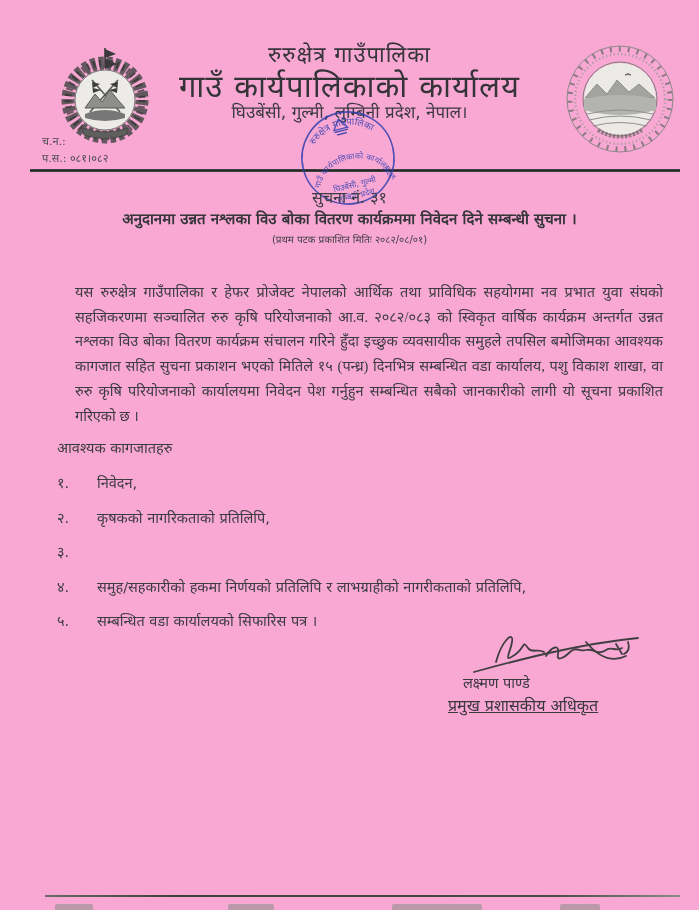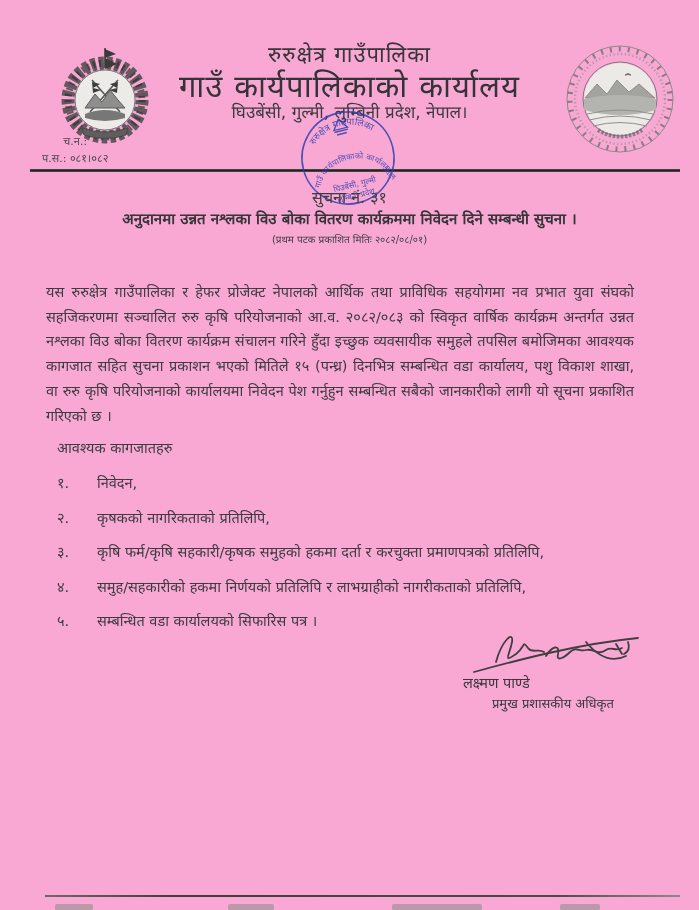--- a/index.html
+++ b/index.html
@@ -10,37 +10,37 @@
     font-family:"DejaVu Sans", sans-serif;
     color:#3e3e40;
     overflow:hidden;
   }
   .abs{position:absolute;}
   .center{left:0;width:699px;text-align:center;}
   
   .muni-name{top:38px;font-size:22px;color:#35353a;letter-spacing:1px;}
   .office-name{top:64px;font-size:31px;color:#333338;letter-spacing:1px;}
   .address-line{top:100px;font-size:17px;color:#3a3a40;}
-  .refblock{left:42px;top:133px;font-size:11px;color:#4a4a50;line-height:17px;text-align:center;}
+  .refblock{left:42px;top:133px;font-size:11px;color:#4a4a50;line-height:17px;}
   .header-rule{left:30px;top:169px;width:650px;height:3px;
     background:linear-gradient(#555 0%,#222 50%,#555 100%);}
   
   .notice-number{top:186px;font-size:16px;color:#3c3c42;}
   .notice-title{top:208px;font-size:15px;font-weight:600;color:#35353a;}
   .notice-date{top:232px;font-size:10px;color:#3c3c42;}
   
-  .body-par{left:46px;top:280px;width:588px;font-size:14.5px;line-height:24.7px;
-    text-align:justify;color:#3b3b40;}
+  .body-par{left:75px;top:280px;width:588px;font-size:14.5px;line-height:24.7px;
+    text-align:justify;color:#3b3b40;font-family:Liberation Serif, serif;}
   .doc-heading{left:57px;top:437px;font-size:14.5px;color:#3b3b40;}
   .doc-list{left:57px;top:472px;width:600px;}
   .doc-item{display:flex;margin-bottom:12.5px;height:22px;font-size:14.5px;color:#3b3b40;}
   .doc-num{width:40px;flex:0 0 40px;}
   
   .sig-name{left:463px;top:672px;width:180px;font-size:14.5px;color:#38383d;}
-  .sig-title{left:448px;top:694px;width:210px;text-align:center;font-size:13px;color:#38383d;}
+  .sig-title{left:448px;top:694px;width:210px;font-size:16px;color:#38383d;text-decoration:underline;}
   
   .footer-rule{left:45px;top:895px;width:635px;height:2px;
     background:linear-gradient(90deg,#6a6a6a,#3f3f3f 20%,#4a4a4a 80%,#8a8a8a);}
   .footer-frag{top:904px;height:7px;background:#8b8b8b;opacity:.55;filter:blur(.6px);border-radius:2px;}
   .frag1{left:55px;width:38px;}
   .frag2{left:228px;width:46px;}
   .frag3{left:392px;width:90px;}
   .frag4{left:560px;width:40px;}
   svg{display:block;}
 </style>
@@ -144,21 +144,20 @@
     <div class="doc-item">
       <span class="doc-num">१.</span>
       <span>निवेदन,</span>
     </div>
     <div class="doc-item">
       <span class="doc-num">२.</span>
       <span>कृषकको नागरिकताको प्रतिलिपि,</span>
     </div>
     <div class="doc-item">
       <span class="doc-num">३.</span>
-      <span>कृषि फर्म/कृषि सहकारी/कृषक समुहको हकमा दर्ता र करचुक्ता प्रमाणपत्रको प्रतिलिपि,</span>
     </div>
     <div class="doc-item">
       <span class="doc-num">४.</span>
       <span>समुह/सहकारीको हकमा निर्णयको प्रतिलिपि र लाभग्राहीको नागरीकताको प्रतिलिपि,</span>
     </div>
     <div class="doc-item">
       <span class="doc-num">५.</span>
       <span>सम्बन्धित वडा कार्यालयको सिफारिस पत्र ।</span>
     </div>
   </div>

